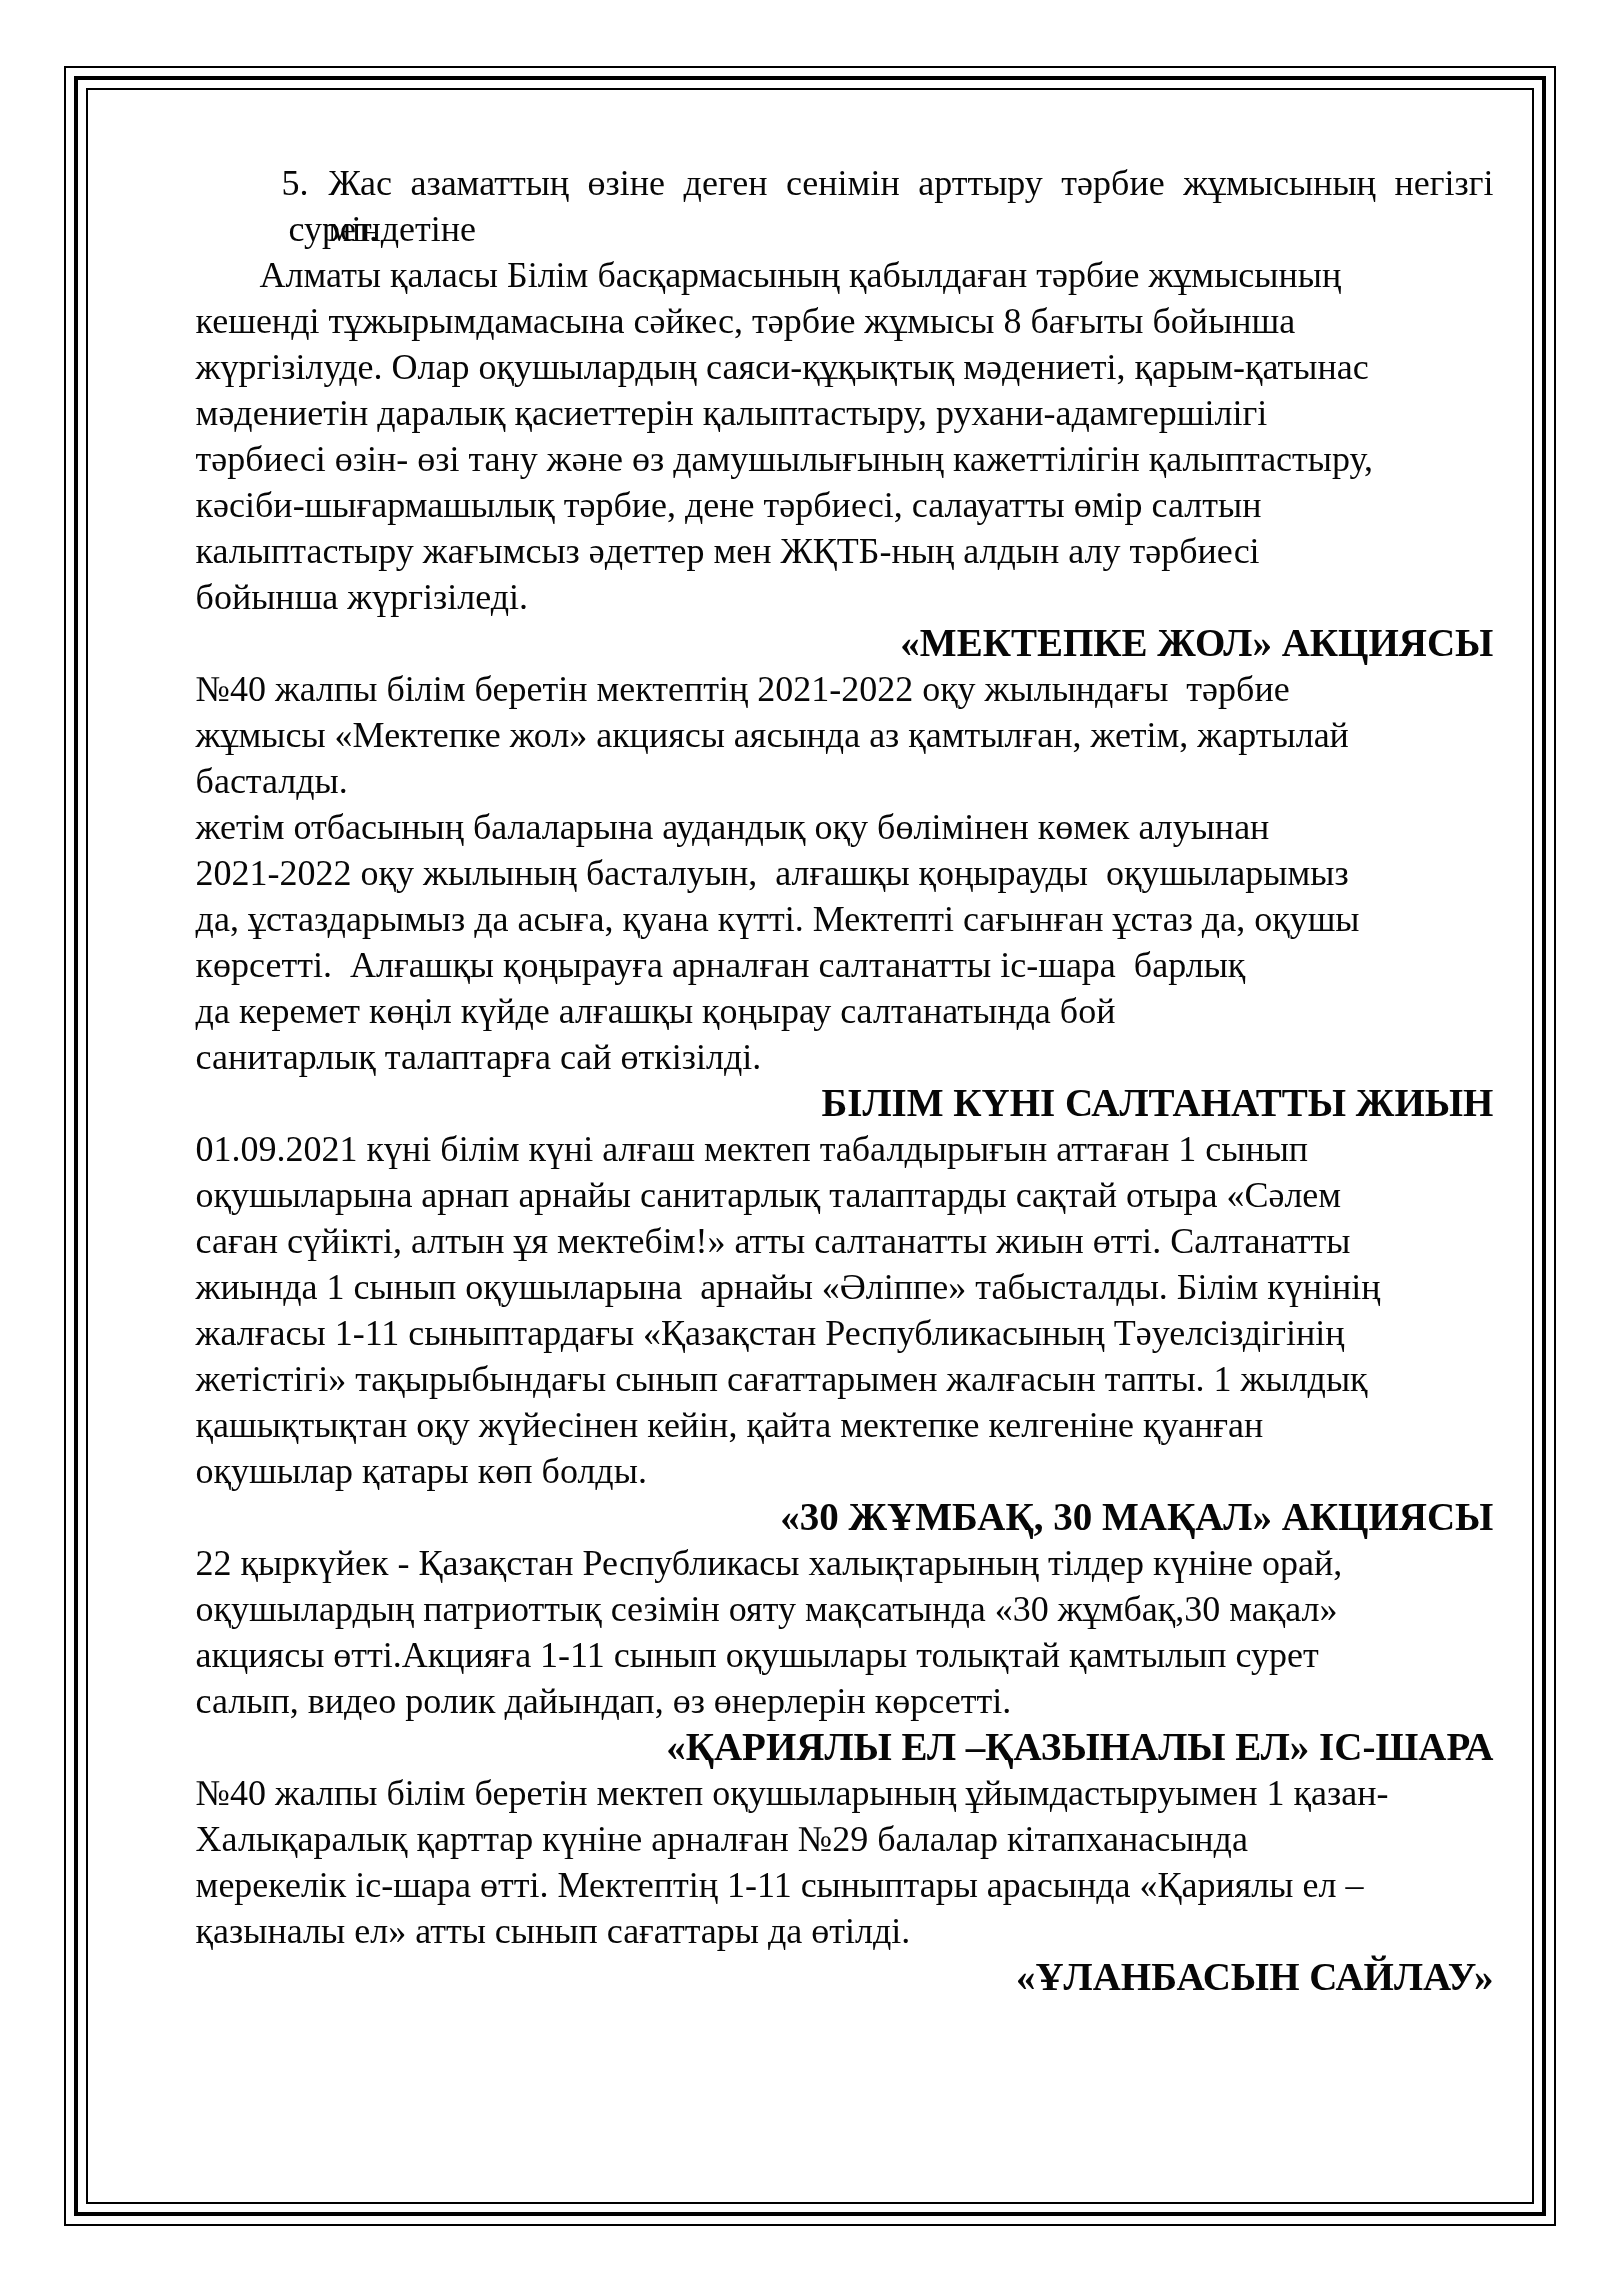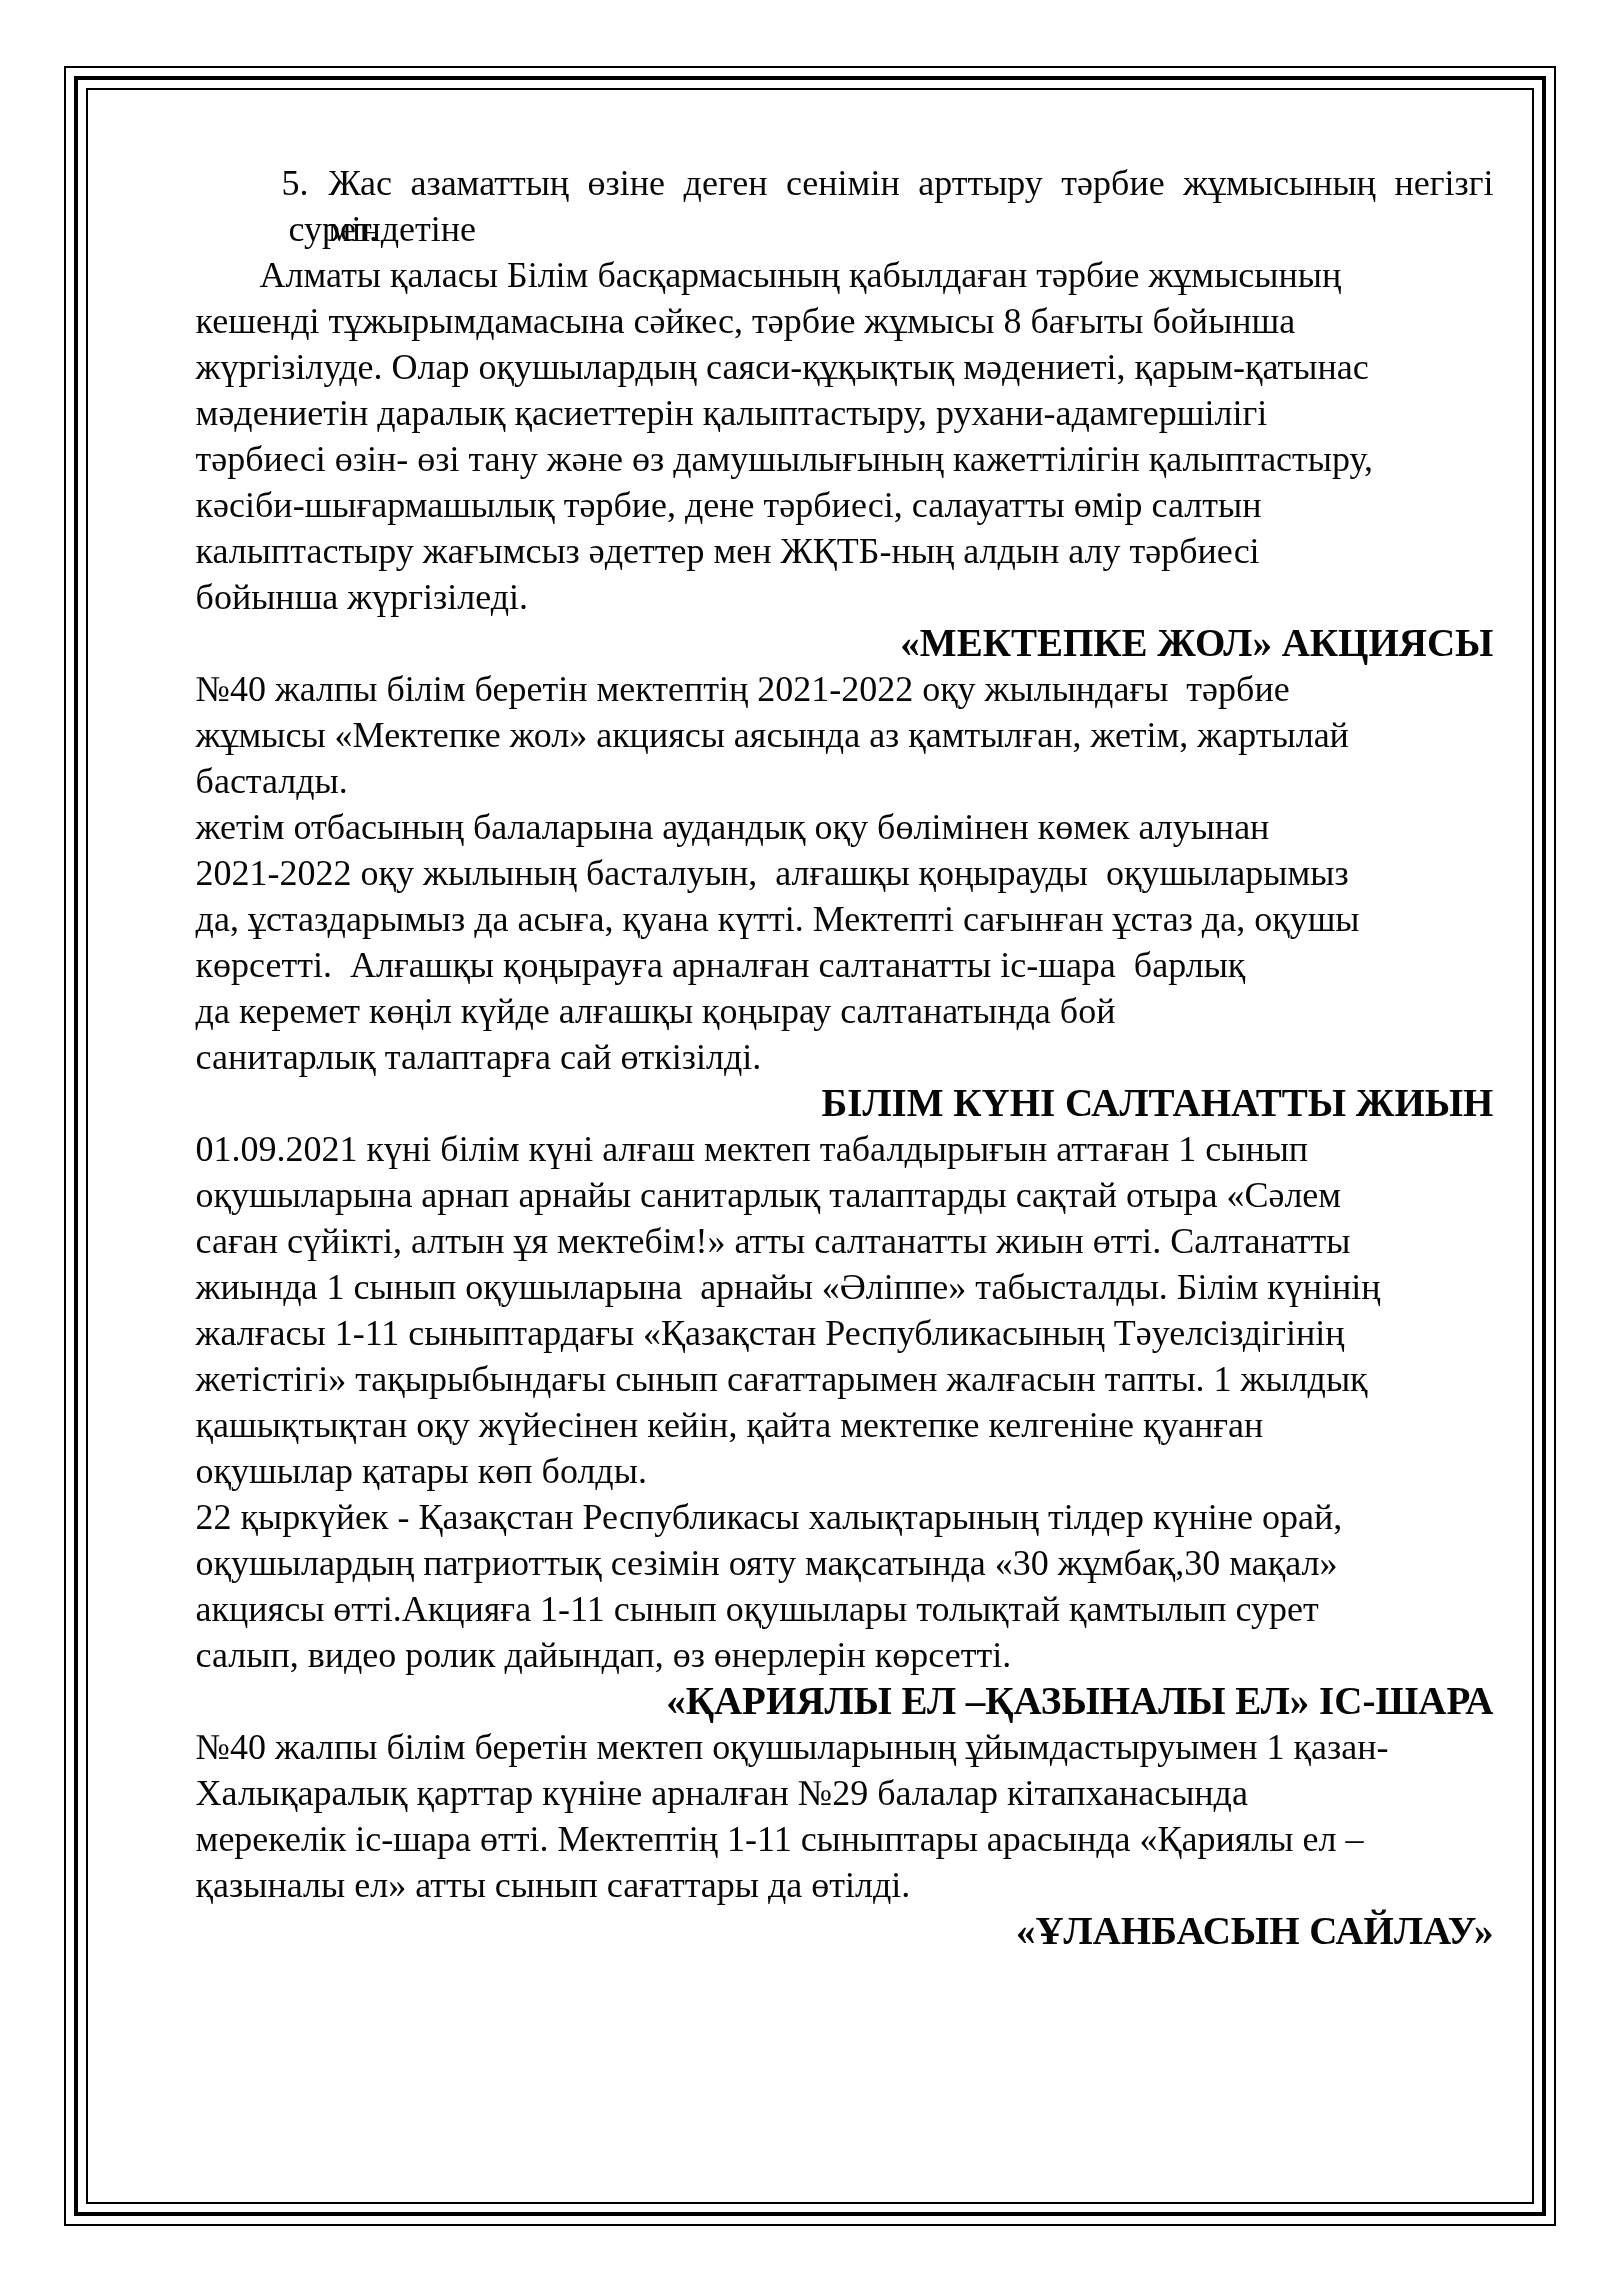--- a/index.html
+++ b/index.html
@@ -93,20 +93,21 @@
 
           <div class="line">01.09.2021 күні білім күні алғаш мектеп табалдырығын аттаған 1 сынып</div>
           <div class="line">оқушыларына арнап арнайы санитарлық талаптарды сақтай отыра «Сәлем</div>
           <div class="line">саған сүйікті, алтын ұя мектебім!» атты салтанатты жиын өтті. Салтанатты</div>
           <div class="line">жиында 1 сынып оқушыларына  арнайы «Әліппе» табысталды. Білім күнінің</div>
           <div class="line">жалғасы 1-11 сыныптардағы «Қазақстан Республикасының Тәуелсіздігінің</div>
           <div class="line">жетістігі» тақырыбындағы сынып сағаттарымен жалғасын тапты. 1 жылдық</div>
           <div class="line">қашықтықтан оқу жүйесінен кейін, қайта мектепке келгеніне қуанған</div>
           <div class="line">оқушылар қатары көп болды.</div>
 
+          <div class="line heading">«30 ЖҰМБАҚ, 30 МАҚАЛ» АКЦИЯСЫ</div>
 
           <div class="line">22 қыркүйек - Қазақстан Республикасы халықтарының тілдер күніне орай,</div>
           <div class="line">оқушылардың патриоттық сезімін ояту мақсатында «30 жұмбақ,30 мақал»</div>
           <div class="line">акциясы өтті.Акцияға 1-11 сынып оқушылары толықтай қамтылып сурет</div>
           <div class="line">салып, видео ролик дайындап, өз өнерлерін көрсетті.</div>
 
           <div class="line heading">«ҚАРИЯЛЫ ЕЛ –ҚАЗЫНАЛЫ ЕЛ» ІС-ШАРА</div>
 
           <div class="line">№40 жалпы білім беретін мектеп оқушыларының ұйымдастыруымен 1 қазан-</div>
           <div class="line">Халықаралық қарттар күніне арналған №29 балалар кітапханасында</div>

